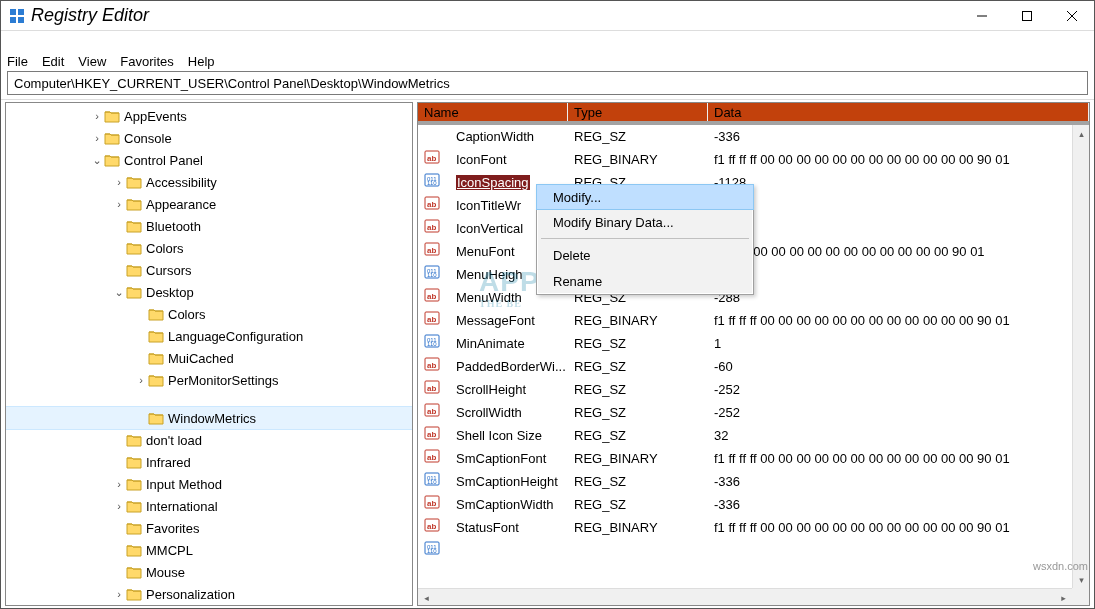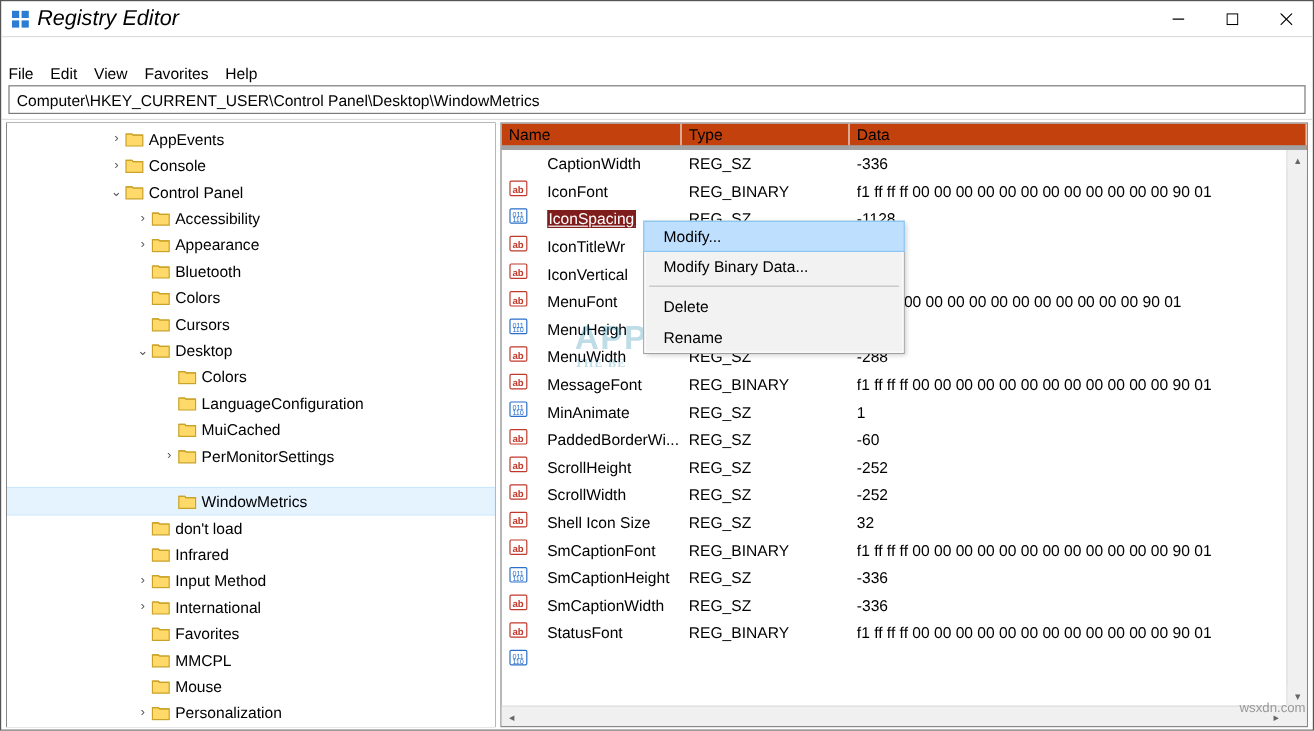--- a/index.html
+++ b/index.html
@@ -45,21 +45,21 @@
   .scroll-btn { width:17px; height:17px; background:#f0f0f0; display:flex; align-items:center; justify-content:center; color:#666; font-size:9px;}
   .scroll-corner { width:17px; height:17px; background:#f0f0f0; position:absolute; right:0; bottom:0;}
   
   .ctx { position: absolute; left: 535px; top: 183px; width: 218px; background: #f2f2f2; border: 1px solid #a0a0a0; box-shadow: 2px 2px 4px rgba(0,0,0,.2); z-index: 50; outline:1px solid #fff; outline-offset:-2px; }
   .ctx-item { height: 26px; display: flex; align-items: center; padding: 0 20px 0 16px; font-size: 13px; cursor: default; }
   .ctx-item.hover { background: #bfdfff; border:1px solid #8cc7f3; margin:-1px; position:relative; z-index:1;}
   .ctx-sep { height:1px; background:#c0c0c0; margin: 3px 4px; }
   
   .watermark { position:absolute; left:478px; top:265px; font-size:28px; font-weight:bold; color:rgba(0,120,160,0.25); letter-spacing:1px; z-index:0; pointer-events:none;}
   .watermark small{display:block;font-size:10px;color:rgba(0,120,160,0.25);font-family:Liberation Serif, serif;}
-  .srcmark { position:absolute; right:6px; bottom:12px; font-size:11px; color:#999; z-index:1;margin-top:13px;}
+  .srcmark { position:absolute; right:6px; bottom:36px; font-size:11px; color:#999; z-index:1;margin-top:13px;}
 </style>
 </head>
 <body>
 
 <div class="window">
 
   <div class="titlebar">
     <span class="app-icon">
       <svg viewBox="0 0 16 16">
           <rect x="1" y="1" width="6" height="6" fill="#2b7cd3"></rect>

